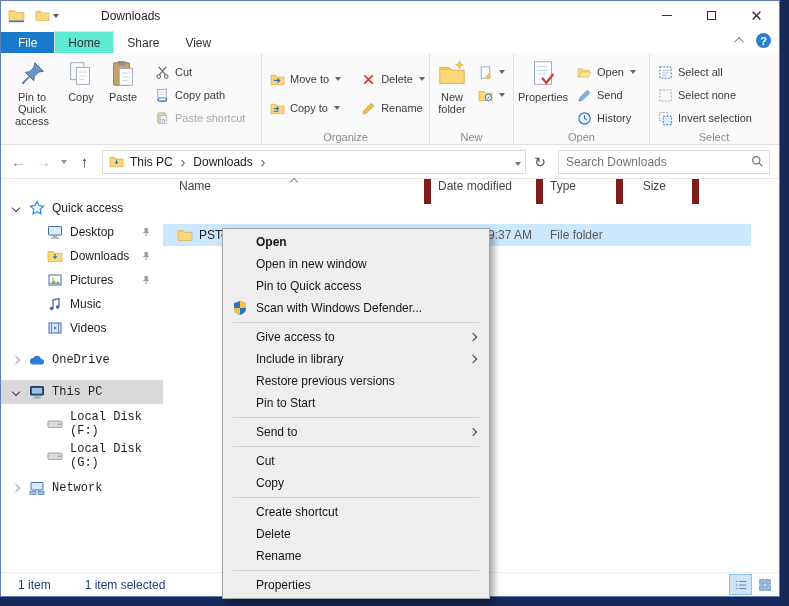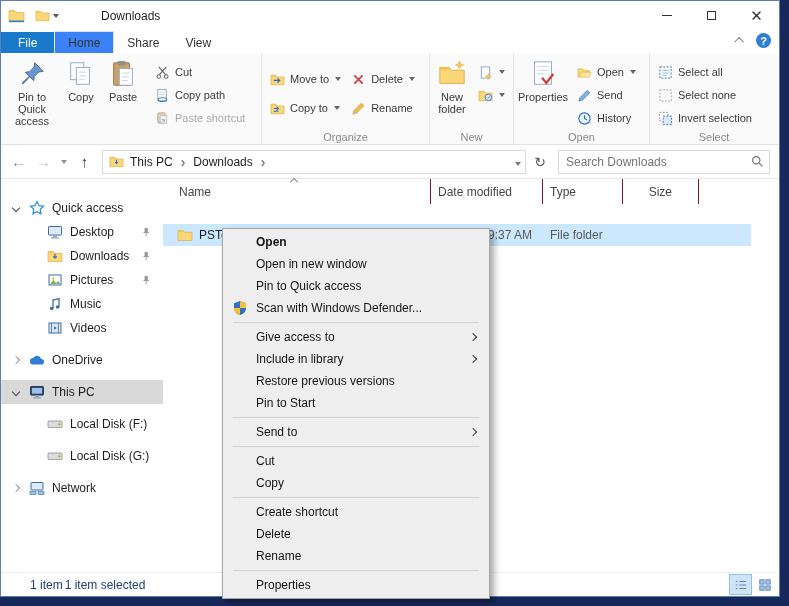--- a/index.html
+++ b/index.html
@@ -28,38 +28,38 @@
   .wincontrols { margin-left:auto; display:flex; height:100%; }
   .winbtn { width:45px; height:100%; display:flex; align-items:center; justify-content:center; color:#333; }
   .winbtn .minglyph { width:10px; height:1px; background:#333; }
   .winbtn .maxglyph { width:9px; height:9px; border:1px solid #333; }
   .winbtn.close { font-size:15px; }
 
   
   .tabstrip { height:23px; display:flex; align-items:flex-end; background:#fff; flex:none; position:relative; }
   .tab { padding:4px 13px 3px; font-size:12px; color:#333; }
   .tab.file { background:#1979ca; color:#fff; padding:4px 17px 3px; }
-  .tab.active { background:#3b82f6; border:1px solid #e1e1e1; border-bottom:none; }
+  .tab.active { background:#5eead4; border:1px solid #e1e1e1; border-bottom:none; }
   .tabstrip-right { position:absolute; right:8px; top:3px; display:flex; align-items:center; gap:12px; }
   .chev-up { width:7px; height:7px; border-left:1.4px solid #777; border-top:1.4px solid #777; transform:rotate(45deg) translateY(2px); }
   .help-circle { width:15px; height:15px; border-radius:50%; background:#2d7fd4; color:#fff; font-size:11px; font-weight:bold; display:flex; align-items:center; justify-content:center; }
 
   
   .ribbon { height:92px; background:#fafafa; border-bottom:1px solid #e1e1e1; display:flex; flex:none; }
   .rgroup { position:relative; height:100%; padding:3px 3px 15px; display:flex; }
   .rgroup + .rgroup { border-left:1px solid #e4e4e4; }
   .rgroup-label { position:absolute; bottom:1px; left:0; right:0; text-align:center; font-size:11px; color:#8a8a8a; }
   .bigbtn { width:56px; display:flex; flex-direction:column; align-items:center; padding-top:3px; font-size:11px; line-height:12px; text-align:center; color:#3b3b3b; }
   .bigbtn svg { width:30px; height:30px; margin-bottom:2px; }
   .smallcol { display:flex; flex-direction:column; gap:1px; padding-top:5px; }
   .smallbtn { height:22px; display:flex; align-items:center; gap:5px; padding:0 5px; font-size:11px; color:#3b3b3b; white-space:nowrap; }
   .smallbtn svg { width:15px; height:15px; flex:none; }
   .smallbtn.disabled { color:#a8a8a8; }
   .dd { width:0; height:0; border-left:3.5px solid transparent; border-right:3.5px solid transparent; border-top:4px solid #666; margin-left:1px; flex:none; }
-  .orgcols { display:flex; padding-top:12px; }
+  .orgcols { display:flex; gap:10px; padding-top:12px; }
   .orgcols .smallcol { padding-top:0; gap:7px; }
 
   
   .addressbar { height:34px; display:flex; align-items:center; background:#fff; border-bottom:1px solid #e8e8e8; padding:0 9px 0 6px; gap:2px; flex:none; }
   .navbtn { width:23px; height:24px; display:flex; align-items:center; justify-content:center; font-size:15px; }
   .nav-back { color:#8f8f8f; }
   .nav-fwd { color:#c3c3c3; }
   .nav-dd { width:14px; }
   .nav-up { color:#3c3c3c; }
   .addrbox { flex:1; height:24px; border:1px solid #d9d9d9; background:#fff; display:flex; align-items:center; padding:0 4px 0 6px; gap:3px; margin-left:4px; }
@@ -69,47 +69,47 @@
   .refreshbtn { width:24px; height:24px; display:flex; align-items:center; justify-content:center; color:#555; font-size:14px; }
   .searchbox { width:212px; height:24px; border:1px solid #d9d9d9; background:#fff; display:flex; align-items:center; padding:0 5px 0 7px; margin-left:4px; }
   .searchbox input { border:none; outline:none; flex:1; min-width:0; font-size:12px; color:#0f172a; font-family:inherit; background:transparent; }
 
   
   .main { flex:1; min-height:0; display:flex; background:#fff; }
   .sidebar { width:162px; flex:none; padding-top:17px; overflow:hidden; }
   .tree-item { height:24px; display:flex; align-items:center; gap:7px; padding-left:28px; position:relative; }
   .tree-item.child { padding-left:46px; }
   .tree-item.selected { background:#d9d9d9; }
-  .tree-item.gap { margin-top:8px; }
+  .tree-item.gap { margin-top:8px;font-family:Liberation Mono, monospace; }
   .chevslot { position:absolute; left:12px; top:9px; }
   .chev { display:block; width:6px; height:6px; border-right:1.3px solid #9a9a9a; border-bottom:1.3px solid #9a9a9a; transform:rotate(-45deg); }
   .chev.exp { border-color:#3f3f3f; transform:rotate(45deg); }
   .tree-item .ic { width:16px; height:16px; flex:none; }
   .pin-right { position:absolute; right:12px; top:7px; }
 
   .filearea { flex:1; min-width:0; position:relative; }
   .cols-head { display:flex; height:25px; align-items:center; color:#454545; position:relative; margin-right:28px; }
-  .col { height:100%; display:flex; align-items:center; padding-left:7px; border-right:1px solid #7f1d1d; position:relative; }
+  .col { height:100%; display:flex; padding-left:7px; border-right:7px solid #7f1d1d; position:relative; }
   .col-name { width:268px; padding-left:16px; }
   .col-date { width:112px; }
   .col-type { width:80px; }
   .col-size { width:76px; justify-content:flex-end; padding-right:26px; }
   .sort-caret { position:absolute; left:128px; top:0px; width:6px; height:6px; border-left:1.2px solid #8a8a8a; border-top:1.2px solid #8a8a8a; transform:rotate(45deg); }
   .rows { margin-top:20px; }
   .frow { display:flex; height:22px; align-items:center; margin-right:28px; }
   .frow.selected { background:#cce8ff; }
   .cell { height:100%; display:flex; align-items:center; padding-left:7px; }
   .cell-name { width:268px; gap:6px; padding-left:14px; color:#1e1e1e; }
   .cell-name .ic { width:16px; height:16px; flex:none; }
   .cell-date, .cell-type { color:#5a5a5a; }
   .cell-date { width:112px; }
   .cell-type { width:80px; }
 
   
-  .statusbar { height:24px; flex:none; display:flex; align-items:center; gap:2px; padding:0 29px; background:#fff; border-top:1px solid #efefef; color:#1b3f77; position:relative; }
+  .statusbar { height:24px; flex:none; display:flex; align-items:center; gap:34px; padding:0 17px; background:#fff; border-top:1px solid #efefef; color:#1b3f77; position:relative; }
   .viewtoggles { position:absolute; right:3px; top:1px; display:flex; gap:1px; }
   .vt { width:23px; height:21px; display:flex; align-items:center; justify-content:center; border:1px solid transparent; }
   .vt.active { background:#cfe4f7; border-color:#90c1ea; }
 
   
   .ctx { position:absolute; left:222px; top:228px; width:268px; background:#eee; border:1px solid #a7a7a7; box-shadow:4px 4px 7px rgba(0,0,0,.35); padding:2px 0; z-index:50; }
   .ctx-item { height:22px; display:flex; align-items:center; padding-left:33px; position:relative; color:#151515; }
   .ctx-item.bold { font-weight:bold; }
   .ctx-icon { position:absolute; left:9px; top:3px; width:16px; height:16px; }
   .ctx-sub { position:absolute; right:13px; top:8px; width:6px; height:6px; border-right:1.3px solid #3f3f3f; border-bottom:1.3px solid #3f3f3f; transform:rotate(-45deg); }

